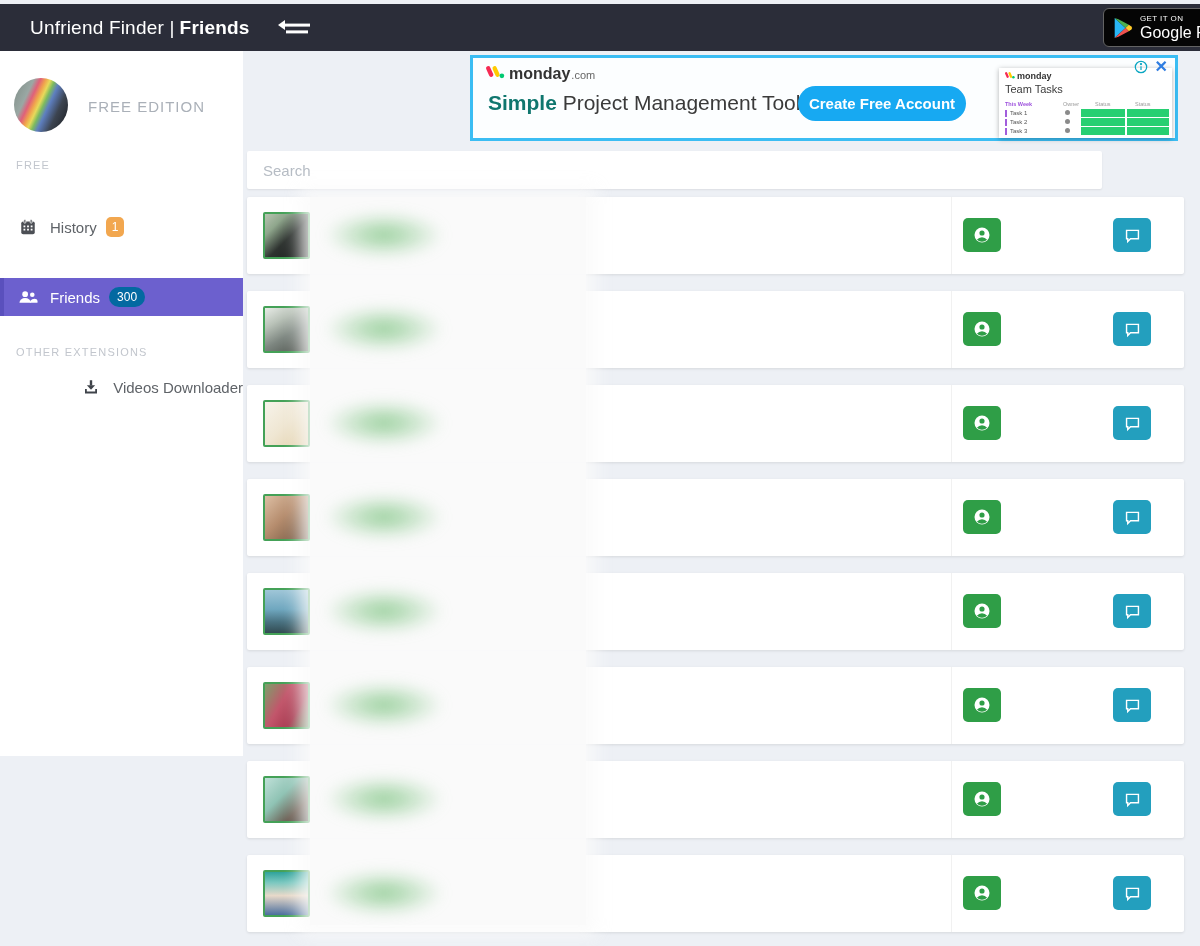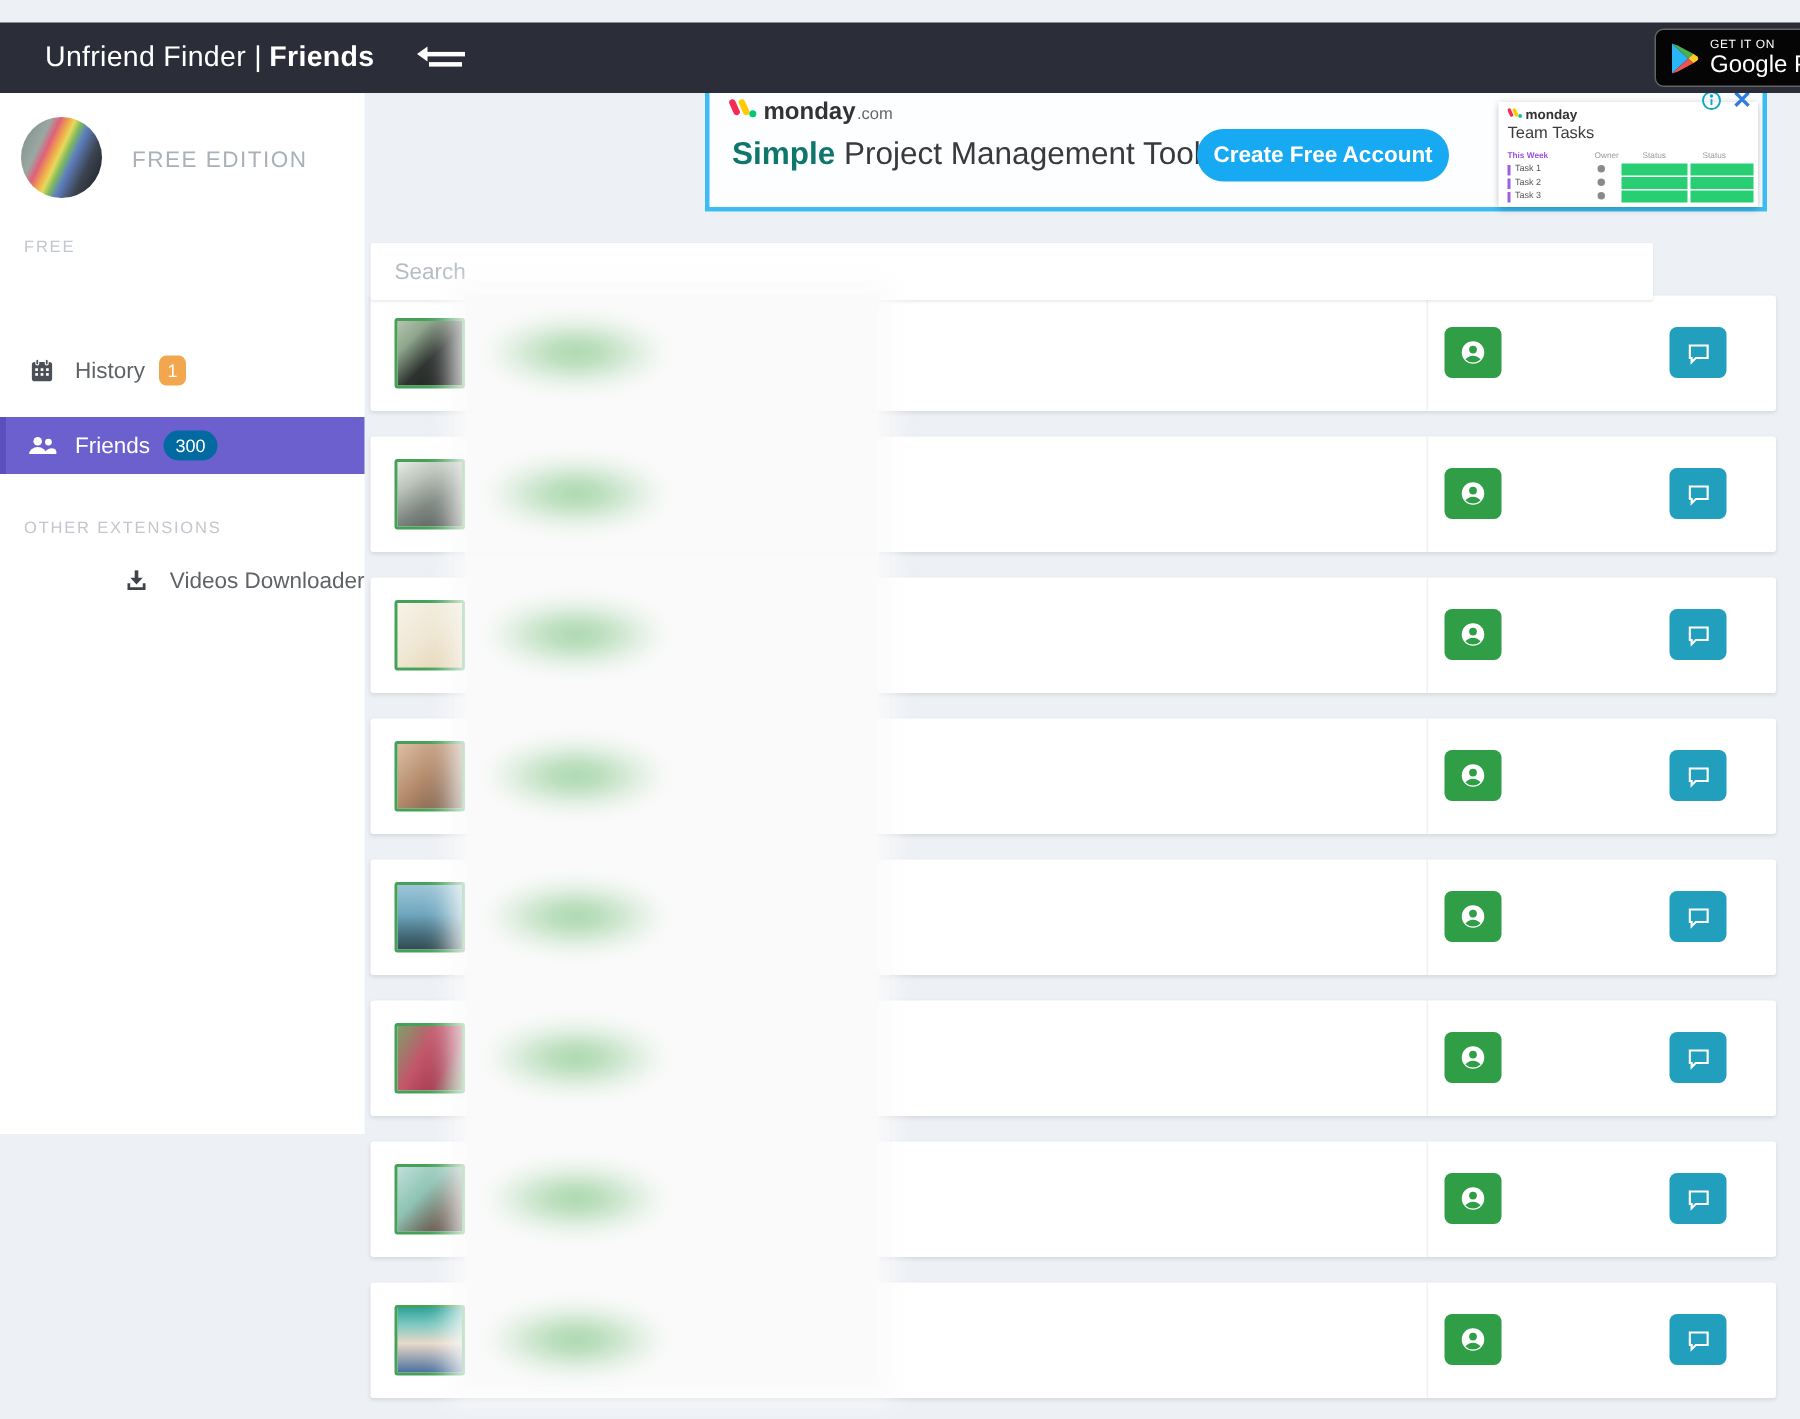--- a/index.html
+++ b/index.html
@@ -1,20 +1,20 @@
 <!DOCTYPE html>
 <html><head>
 <meta charset="utf-8">
 <style>
   * { margin:0; padding:0; box-sizing:border-box; }
   html,body { width:1200px; height:946px; overflow:hidden;
     font-family:"Liberation Sans", sans-serif; background:#edf0f5; position:relative; }
 
   
-  .header { position:absolute; left:0; top:15px; width:1200px; height:47px;
+  .header { position:absolute; left:0; top:4px; width:1200px; height:47px;
     background:#2b2d39; display:flex; align-items:center; z-index:30; }
   .header-title { color:#fff; font-size:19px; margin-left:30px; font-weight:400; letter-spacing:.2px; }
   .header-title b { font-weight:700; margin-left:5px; }
   .collapse-icon { margin-left:18px; cursor:pointer; display:flex; align-items:center; }
   .play-badge { position:absolute; left:1103px; top:4px; width:132px; height:39px;
     background:#050505; border:1px solid #636363; border-radius:6px;
     display:flex; align-items:center; padding-left:9px; }
   .play-tri { width:20px; height:22px; margin-right:7px; }
   .play-text .l1 { font-size:8px; color:#fff; letter-spacing:.4px; }
   .play-text .l2 { font-size:16px; color:#fff; font-weight:500; margin-top:1px; white-space:nowrap; }
@@ -22,21 +22,21 @@
   
   .sidebar { position:absolute; left:0; top:47px; width:243px; height:709px; background:#fff; z-index:20; }
   .profile { position:absolute; left:14px; top:31px; width:54px; height:54px; border-radius:50%;
     overflow:hidden; }
   .edition { position:absolute; left:88px; top:51px; font-size:15px; color:#aab0b8; letter-spacing:1px; }
   .section-label { position:absolute; left:16px; font-size:11px; color:#c2c6cd; letter-spacing:1.2px; }
   .sec-main { top:112px; } .sec-other { top:299px; }
   .nav-item { position:absolute; left:0; width:243px; height:38px; display:flex; align-items:center;
     cursor:pointer; color:#5f6368; font-size:15px; }
   .nav-item .nico { width:20px; margin-left:18px; margin-right:12px; display:flex; justify-content:center; }
-  .nav-home { top:139px; } .nav-history { top:181px; }
+  .nav-home { top:139px; } .nav-history { top:161px; }
   .nav-friends { top:231px; background:#6c60ce; color:#fff; border-left:4px solid #5a50bd; }
   .nav-friends .nico { margin-left:14px; }
   .nav-videos { top:321px;justify-content:flex-end; }
   .badge { display:inline-block; margin-left:9px; color:#fff; font-size:12px; line-height:1; }
   .badge-orange { background:#f2a74f; border-radius:5px; padding:4px 6px; }
   .badge-green { background:#0369a1; border-radius:10px; padding:4px 8px; }
 
   
   .ad { position:absolute; left:470px; top:55px; width:708px; height:86px;
     border:3px solid #3bbdf3; background:#fcfeff; z-index:10; }
@@ -58,21 +58,21 @@
   .pv-owner { left:64px; } .pv-status1 { left:96px; } .pv-status2 { left:136px; }
   .pv-task { position:absolute; left:6px; height:8px; display:flex; align-items:center; }
   .pv-task .bar { width:2px; height:7px; background:#a25ddc; margin-right:3px; }
   .pv-task .tlabel { font-size:6px; color:#555; }
   .pv-dot { position:absolute; left:66px; width:5px; height:5px; border-radius:50%; background:#8a8a8a; }
   .pv-cell { position:absolute; height:8px; background:#27cf72; }
   .ad-info { position:absolute; right:27px; top:2px; width:14px; height:14px; cursor:pointer; }
   .ad-close { position:absolute; right:7px; top:-1px; font-size:16px; color:#2f7de1; font-weight:700; cursor:pointer; }
 
   
-  .search-bar { position:absolute; left:247px; top:162px; width:855px; height:38px; background:#fff;
+  .search-bar { position:absolute; left:247px; top:151px; width:855px; height:38px; background:#fff;
     border-radius:2px; box-shadow:0 1px 2px rgba(0,0,0,.08); z-index:5; }
   .search-bar input { width:100%; height:100%; border:none; outline:none; padding-left:16px;
     font-size:15px; color:#555; background:transparent; font-family:"Liberation Sans",sans-serif; }
   .search-bar input::placeholder { color:#b6bcc4; }
 
   
   .rows { position:absolute; left:247px; top:197px; width:937px; z-index:1; }
   .friend-row { position:relative; width:937px; height:77px; background:#fff; border-radius:2px;
     box-shadow:0 1px 3px rgba(0,0,0,.1); margin-bottom:17px; }
   .avatar { position:absolute; left:16px; top:15px; width:47px; height:47px;

